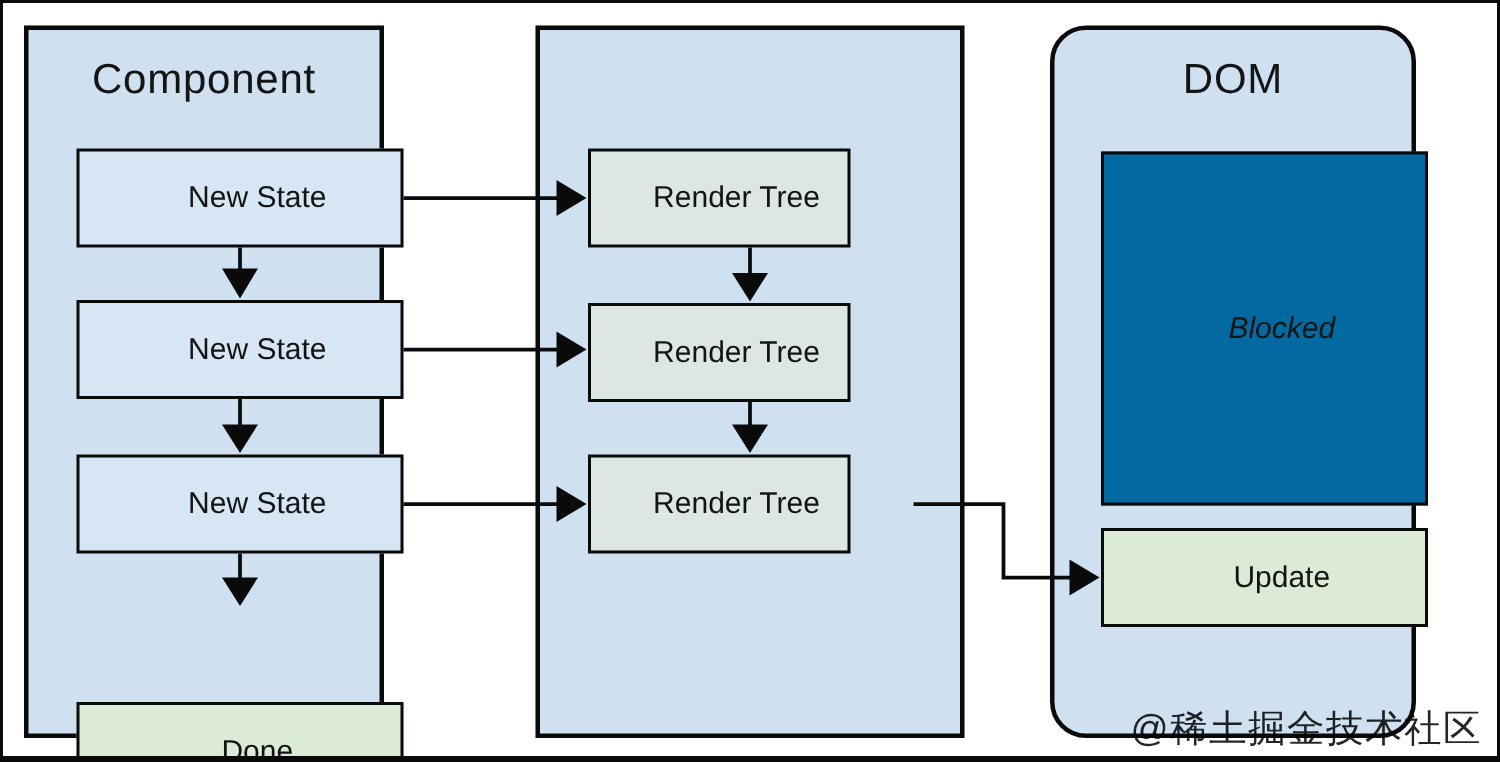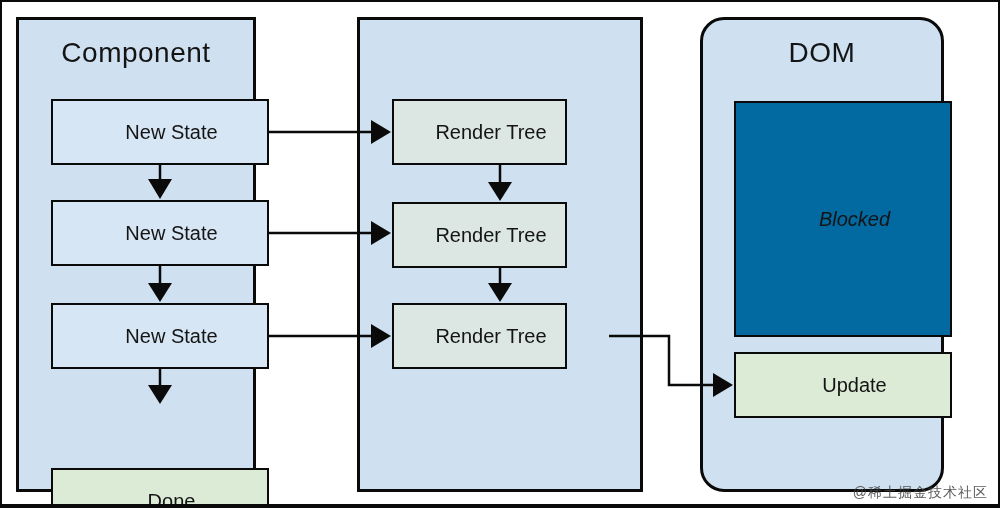--- a/index.html
+++ b/index.html
@@ -61,22 +61,22 @@
     height: 508px;
     pointer-events: none;
     z-index: 5;
   }
   .arrows path, .arrows line { stroke: #0a0a0a; stroke-width: 2.5; fill: none; }
   .arrows polygon { fill: #0a0a0a; stroke: none; }
   .watermark {
     position: absolute;
     right: 10px;
     bottom: 2px;
-    font-size: 14px;
-    color: #404040;
+    font-size: 25px;
+    color: #000000;
     opacity: 0.85;
     letter-spacing: 1px;
     z-index: 6;
   }
 </style>
 </head>
 <body>
 
 <div class="frame">
 

